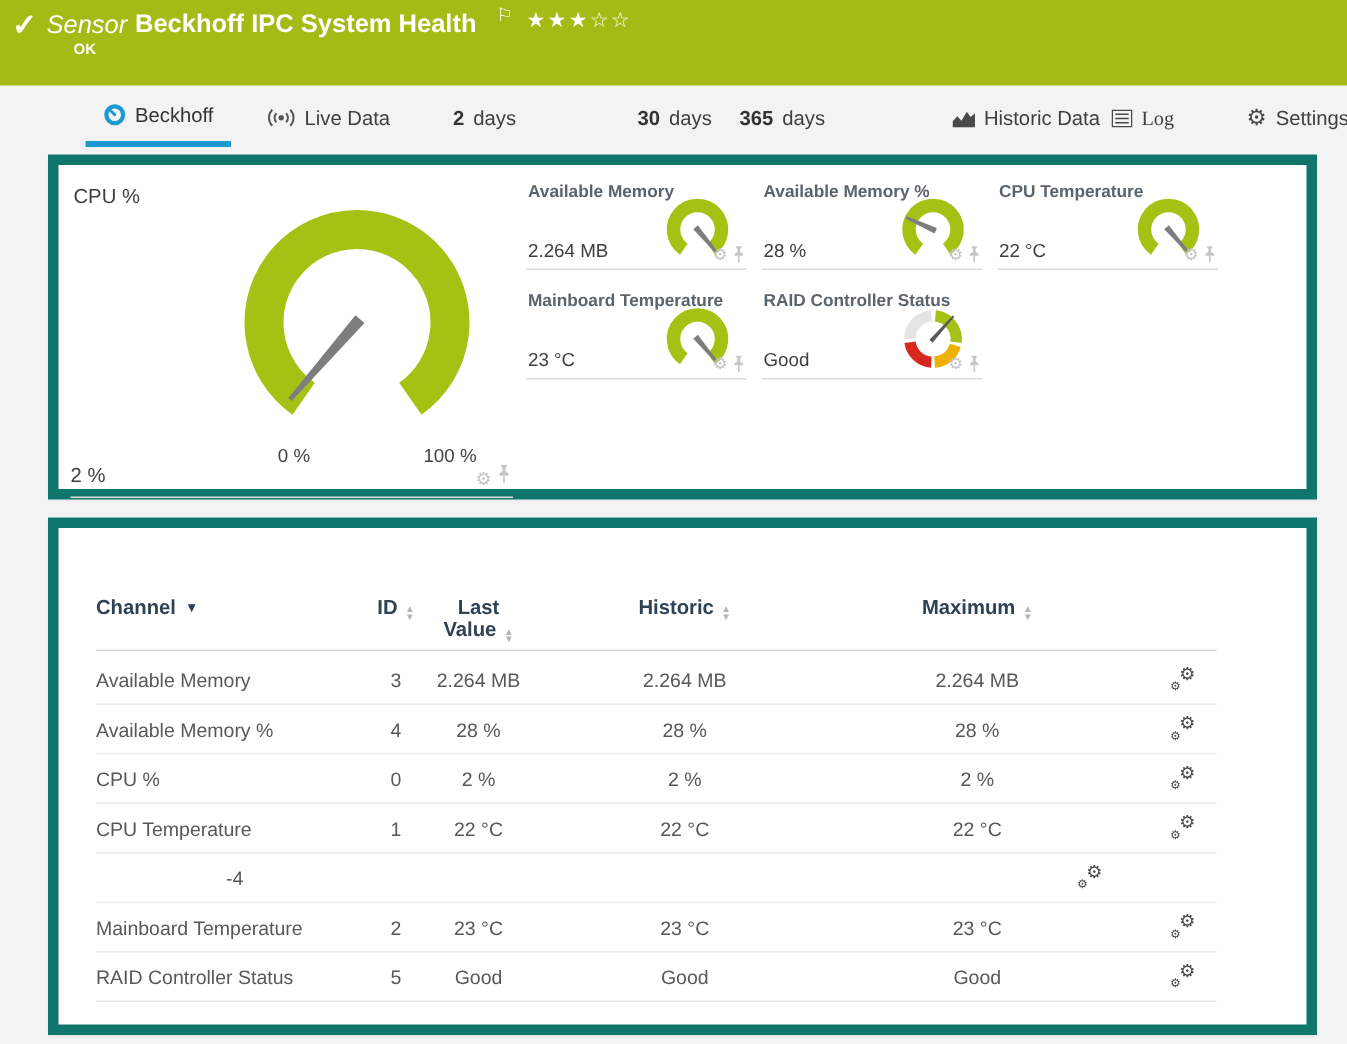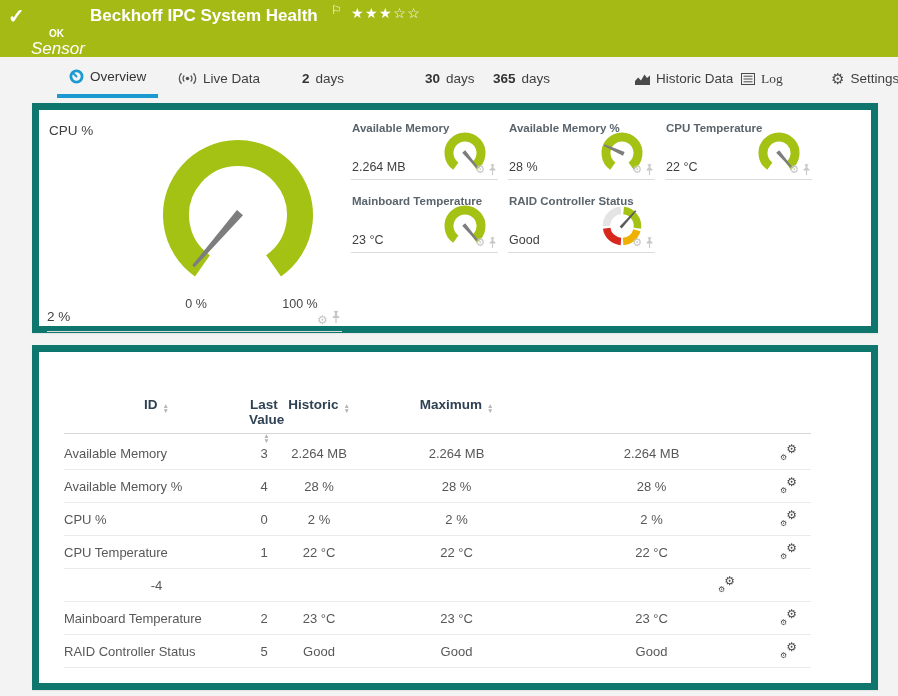--- a/index.html
+++ b/index.html
@@ -4,21 +4,21 @@
 <style>
   * { box-sizing: border-box; }
   html,body { margin:0; padding:0; }
   body { width:898px; height:696px; overflow:hidden; background:#f3f3f3;
          font-family:"Liberation Sans", sans-serif; }
   #app { position:relative; width:898px; height:696px; background:#f3f3f3; }
 
   
   .header { position:absolute; left:0; top:0; width:898px; height:57px; background:#a6ba16; }
   .hdr-check { position:absolute; left:8px; top:4px; color:#fff; font-size:20px; font-weight:bold; }
-  .hdr-kind  { position:absolute; left:31px; top:7px; color:#fff; font-size:17px; font-style:italic;margin-top:32px; }
+  .hdr-kind  { position:absolute; left:31px; top:7px; color:#fff; font-size:17px; font-style:italic; }
   .hdr-title { position:absolute; left:90px; top:6px; color:#fff; font-size:17px; font-weight:bold; }
   .hdr-flag  { position:absolute; left:331px; top:3px; color:#fff; font-size:12px; }
   .hdr-stars { position:absolute; left:351px; top:5px; color:#fff; font-size:14px; letter-spacing:1.5px; }
   .hdr-status{ position:absolute; left:49px; top:28px; color:#fff; font-size:10px; font-weight:bold; }
 
   
   .tab { position:absolute; top:59px; height:39px; display:flex; align-items:center; gap:6px;
          font-size:13.5px; color:#3f3f3f; padding:0 8px; cursor:pointer; white-space:nowrap; }
   .tab b { color:#333; font-weight:bold; }
   .tab.active { border-bottom:4px solid #1b9ad2; color:#333; padding:0 12px; }
@@ -86,21 +86,21 @@
   </div>
 
   <div id="tabbar">
       <div class="tab active" style="left: 57px; border-bottom-color: rgb(27, 154, 210);">
         <span class="ticon">
           <svg width="15" height="15" viewBox="0 0 15 15">
             <circle cx="7.5" cy="7.5" r="5.6" fill="none" stroke="#1b9ad2" stroke-width="2.8"></circle>
             <line x1="7.5" y1="7.5" x2="4" y2="4" stroke="#1b9ad2" stroke-width="2" stroke-linecap="round"></line>
           </svg>
         </span>
-        <span>Overview</span>
+        <span>Beckhoff</span>
       </div>
       <div class="tab" style="left: 170px;">
         <span class="ticon">
           <svg width="19" height="13" viewBox="0 0 19 13">
             <circle cx="9.5" cy="6.5" r="1.8" fill="#555"></circle>
             <path d="M6.3 3.5a4.2 4.2 0 0 0 0 6" fill="none" stroke="#555" stroke-width="1.3"></path>
             <path d="M3.5 1.2a7.5 7.5 0 0 0 0 10.6" fill="none" stroke="#555" stroke-width="1.3"></path>
             <path d="M12.7 3.5a4.2 4.2 0 0 1 0 6" fill="none" stroke="#555" stroke-width="1.3"></path>
             <path d="M15.5 1.2a7.5 7.5 0 0 1 0 10.6" fill="none" stroke="#555" stroke-width="1.3"></path>
           </svg>
@@ -239,20 +239,21 @@
               <path d="M3 0h4v1L6 1.8v2.4l2.2 1.6V7H1.8V5.8L4 4.2V1.8L3 1z"></path>
               <rect x="4.4" y="7" width="1.2" height="5"></rect>
             </svg>
           </div>
   </div>
       </div>
   </div>
 
   <div id="panel2" class="panel">
     <div class="thead">
+      <div class="th"><span>Channel</span><span class="caret">▼</span></div>
       <div class="th right"><span>ID</span><span class="sort">
             <i>▲</i>
             <i>▼</i>
           </span></div>
       <div class="th right">
           <div>Last</div>
           <div><span>Value</span><span class="sort">
               <i>▲</i>
               <i>▼</i>
             </span></div>

